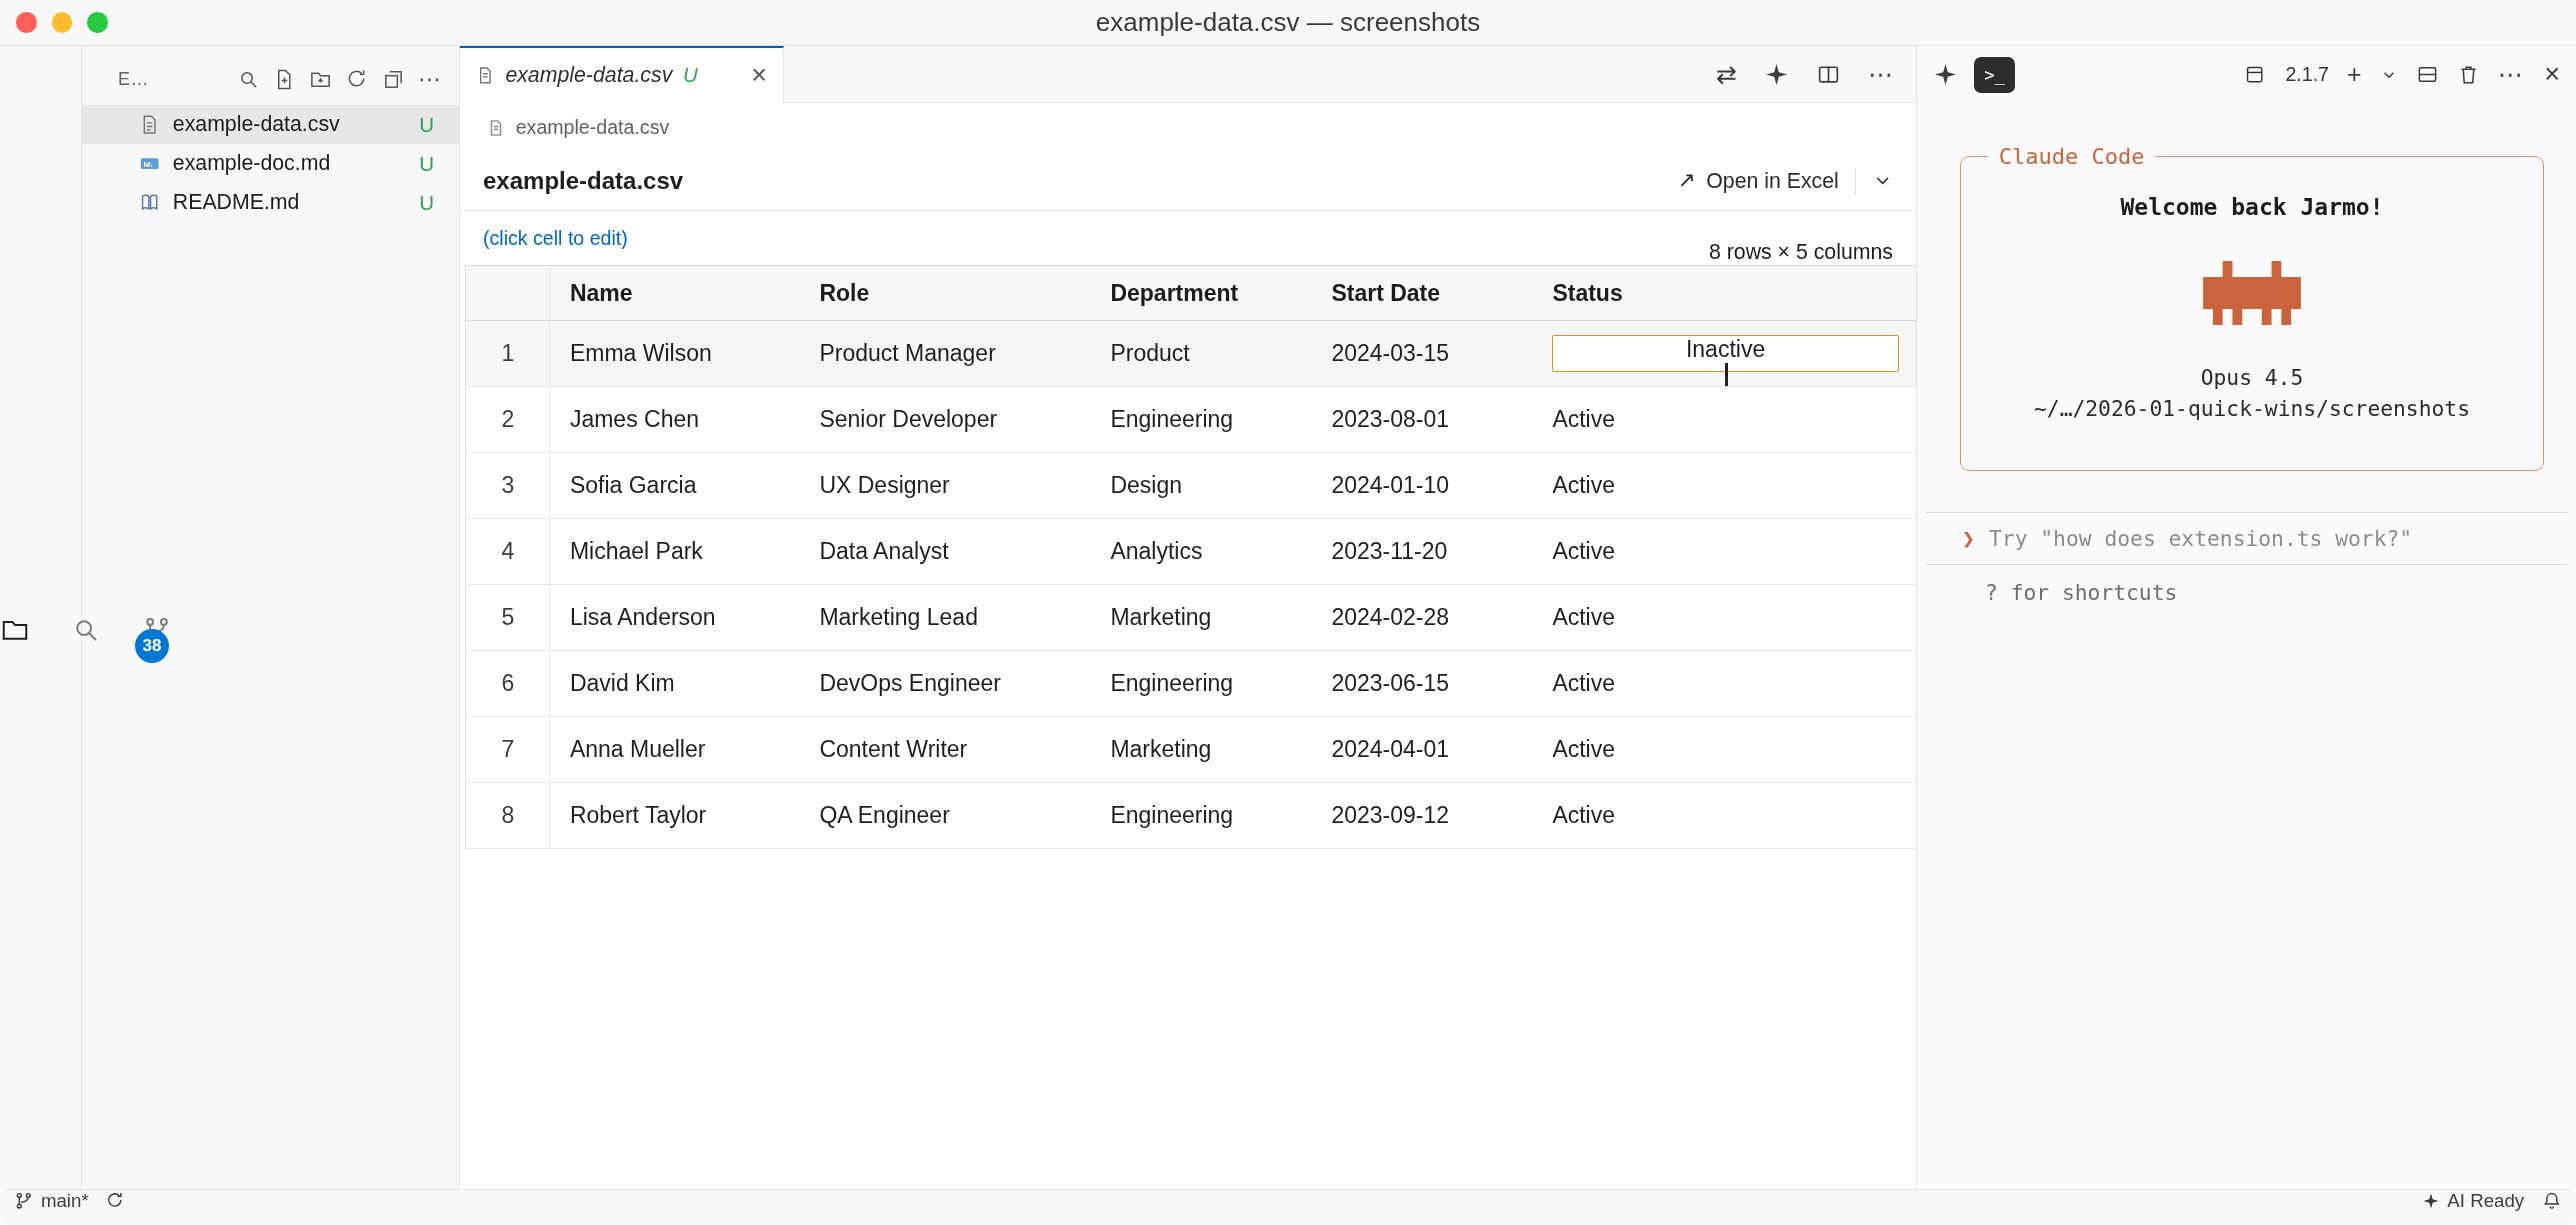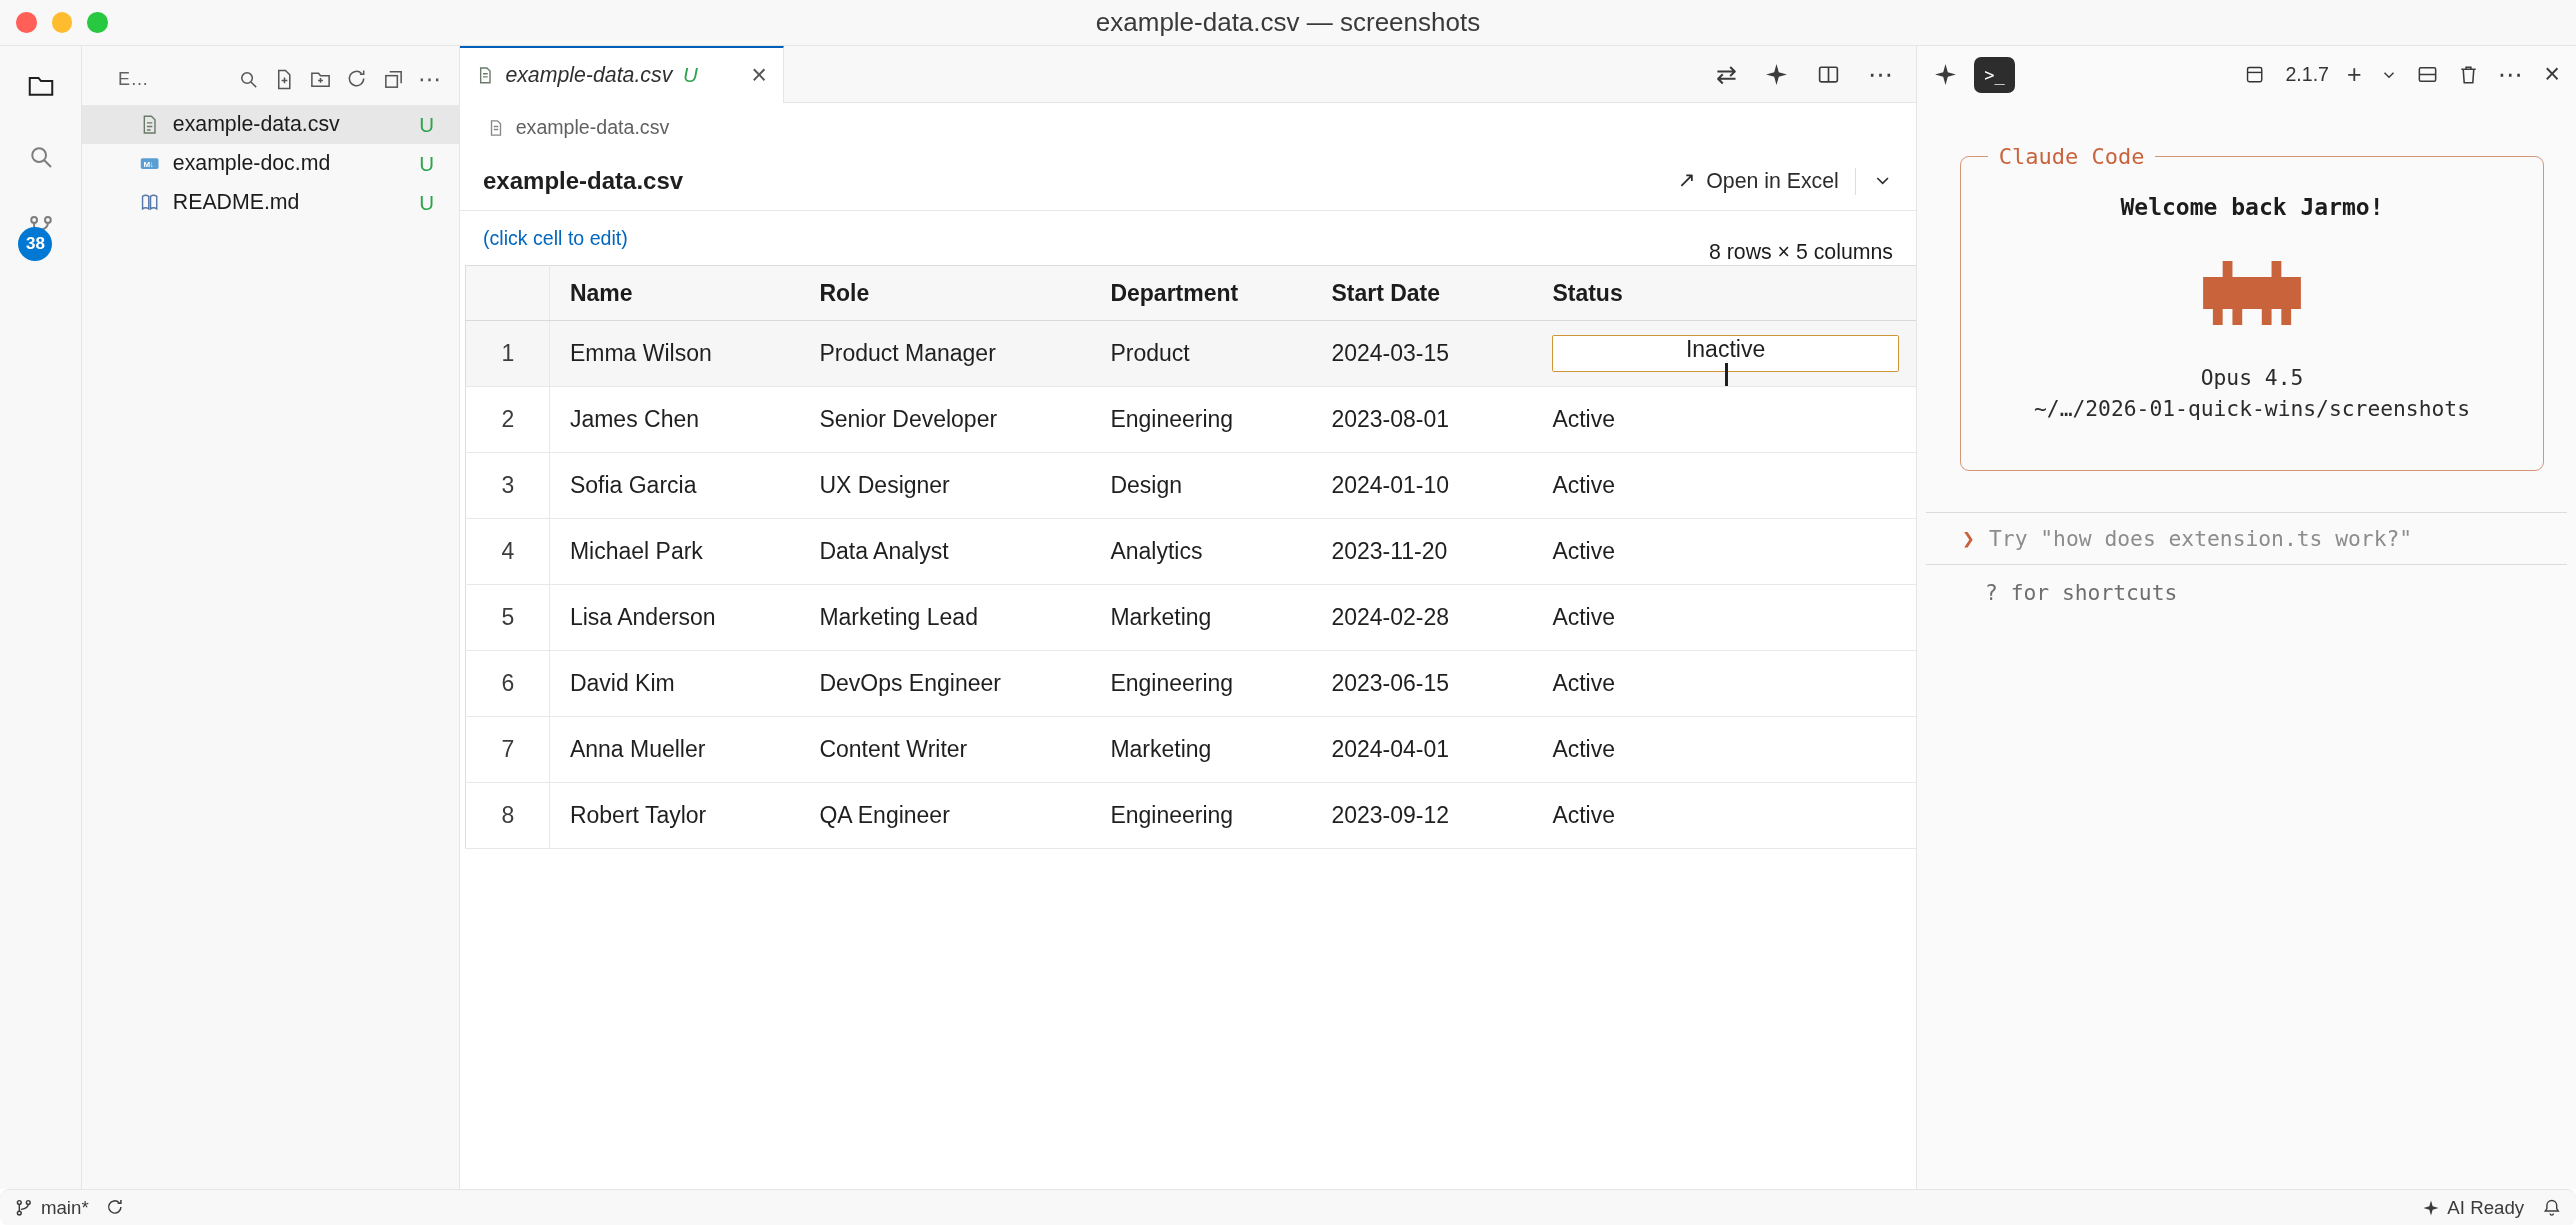--- a/index.html
+++ b/index.html
@@ -19,21 +19,21 @@
             display:flex;align-items:center;position:relative;}
   .traffic{display:flex;gap:15px;padding-left:16px;z-index:2;}
   .tl{width:20.5px;height:20.5px;border-radius:50%;}
   .tl.red{background:var(--traffic-red);} .tl.yellow{background:var(--traffic-yellow);} .tl.green{background:var(--traffic-green);}
   .win-title{position:absolute;left:0;right:0;text-align:center;font-size:26px;color:#3a3a3a;}
 
   .main{flex:1;display:flex;min-height:0;}
 
   
   .activitybar{width:82px;flex:0 0 auto;background:var(--chrome);border-right:0.9px solid var(--border);
-               display:flex;flex-direction:column;align-items:center;padding-top:25px;gap:41px;}
+               display:flex;align-items:center;padding-top:25px;gap:41px;}
   .ab-item{color:#7d7d7d;position:relative;display:flex;}
   .ab-item.active{color:#1f1f1f;}
   .scm-badge{position:absolute;bottom:-18px;left:-7.1px;background:var(--scm-badge-blue);color:#fff;
              font-size:17px;font-weight:bold;min-width:34px;height:34px;border-radius:50%;
              display:flex;align-items:center;justify-content:center;}
 
   
   .sidebar{width:378px;flex:0 0 auto;background:var(--chrome);border-right:0.9px solid var(--border);
            display:flex;flex-direction:column;padding-top:7.1px;}
   .sb-header{height:52px;display:flex;align-items:center;padding:0 18px 0 36px;color:var(--muted);}
@@ -95,21 +95,21 @@
 
   .prompt-box{margin:41px 9px 0;border-top:0.9px solid #dcdcdc;border-bottom:0.9px solid #dcdcdc;
               padding:13.3px 0 13.3px 36px;display:flex;gap:14.2px;align-items:center;
               font-family:"DejaVu Sans Mono",monospace;font-size:21.3px;}
   .prompt-chevron{color:var(--claude-orange);font-weight:bold;}
   .prompt-hint{color:#8c8c8c;}
   .shortcuts{margin:15px 0 0 68px;font-family:"DejaVu Sans Mono",monospace;font-size:21.3px;color:#6e6e6e;}
 
   
   .statusbar{height:37px;flex:0 0 auto;background:var(--chrome);border-top:0.9px solid var(--border);
-             display:flex;align-items:center;padding:0 14.2px;font-size:18.7px;color:#3b3b3b;border-radius:9px;}
+             display:flex;align-items:flex-start;padding:0 14.2px;font-size:18.7px;color:#3b3b3b;border-radius:9px;}
   .sb-left{display:flex;align-items:center;gap:16px;}
   .sb-right{margin-left:auto;display:flex;align-items:center;gap:18px;}
   .status-item{display:flex;align-items:center;gap:7.1px;}
   svg{display:block;}
 </style>
 </head>
 <body>
 
 <div class="app">
 

